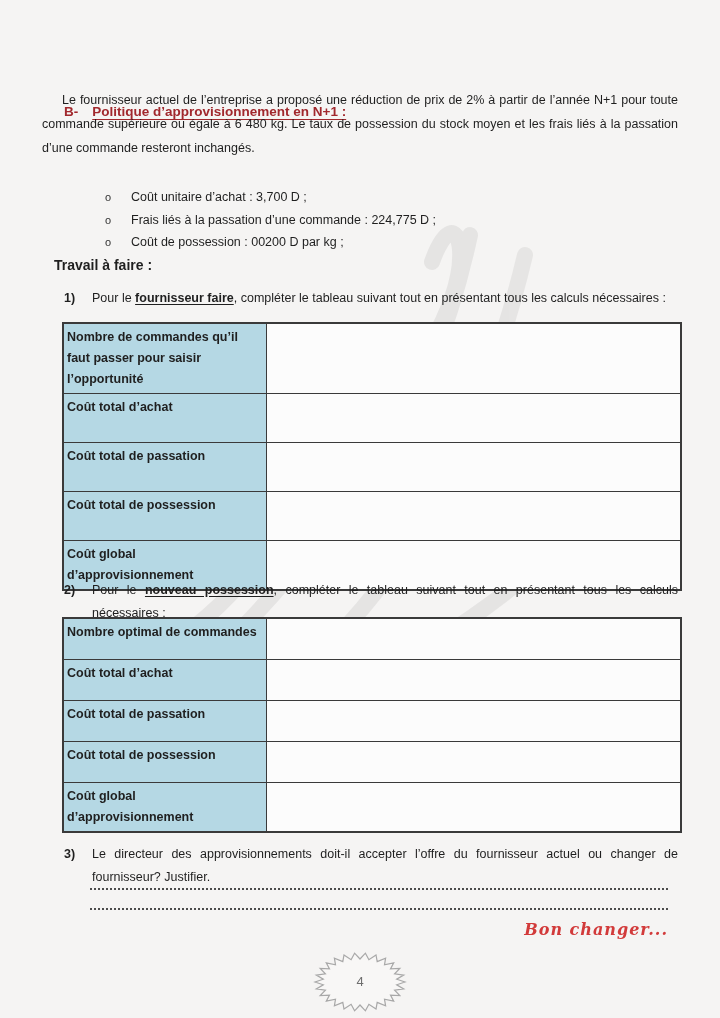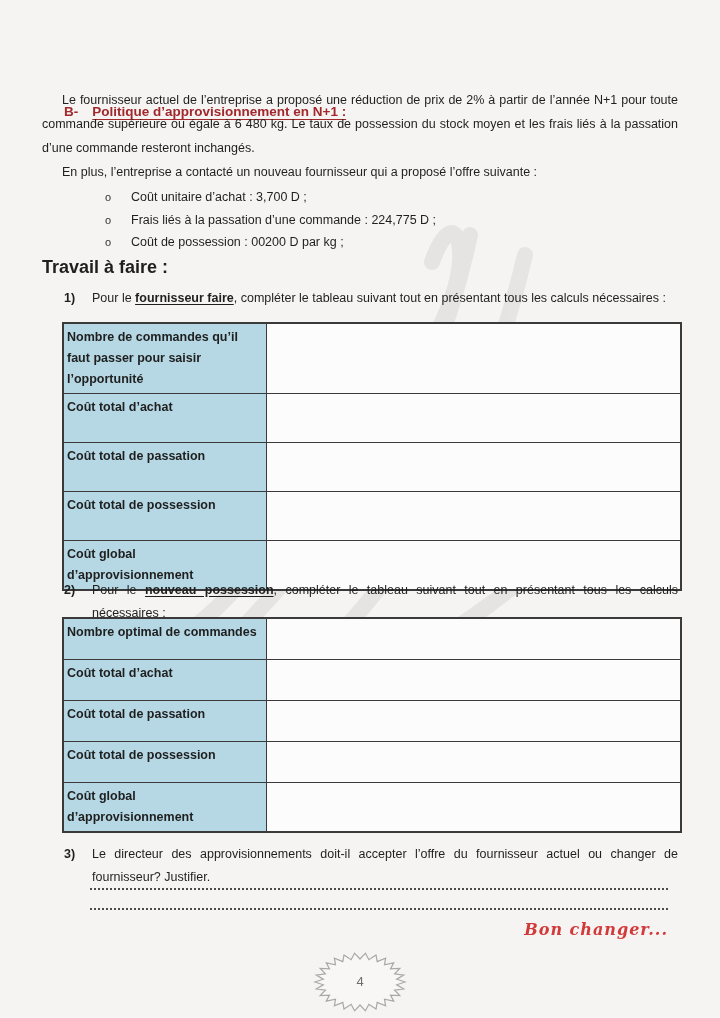--- a/index.html
+++ b/index.html
@@ -43,22 +43,22 @@
   }
   .offer-list li{
     display:flex;align-items:baseline;
     line-height:22.5px;
   }
   .offer-list .marker{
     width:12px;margin-right:14px;
     font-size:11px;color:#333;flex:none;
   }
   .work-heading{
-    position:absolute;left:42px;top:257px;
-    font-weight:bold;font-size:18px;
+    position:absolute;left:54px;top:257px;
+    font-weight:bold;font-size:14px;
   }
   .question{
     position:absolute;left:64px;right:42px;
     display:flex;line-height:23px;
   }
   .question .qnum{font-weight:bold;width:18px;flex:none;margin-right:10px;}
   .question .qtext{text-align:justify;}
   .question .emph{font-weight:bold;text-decoration:underline;text-underline-offset:2px;}
 
   table.sheet{
@@ -120,21 +120,20 @@
   </svg>
 
   <div class="layer">
 
     <div class="heading">
       <span class="hnum">B-</span><span class="htitle">Politique d’approvisionnement en N+1 :</span>
     </div>
 
     <p class="para" style="top:88px">Le fournisseur actuel de l’entreprise a proposé une réduction de prix de 2% à partir de l’année N+1 pour toute commande supérieure ou égale à 6 480 kg. Le taux de possession du stock moyen et les frais liés à la passation d’une commande resteront inchangés.</p>
 
-    <p class="para" style="top:160px">En plus, l’entreprise a contacté un nouveau fournisseur qui a proposé l’offre suivante :</p>
 
     <ul class="offer-list">
       <li>
         <span class="marker">o</span>
         <span>Coût unitaire d’achat : 3,700 D ;</span>
       </li>
       <li>
         <span class="marker">o</span>
         <span>Frais liés à la passation d’une commande : 224,775 D ;</span>
       </li>

